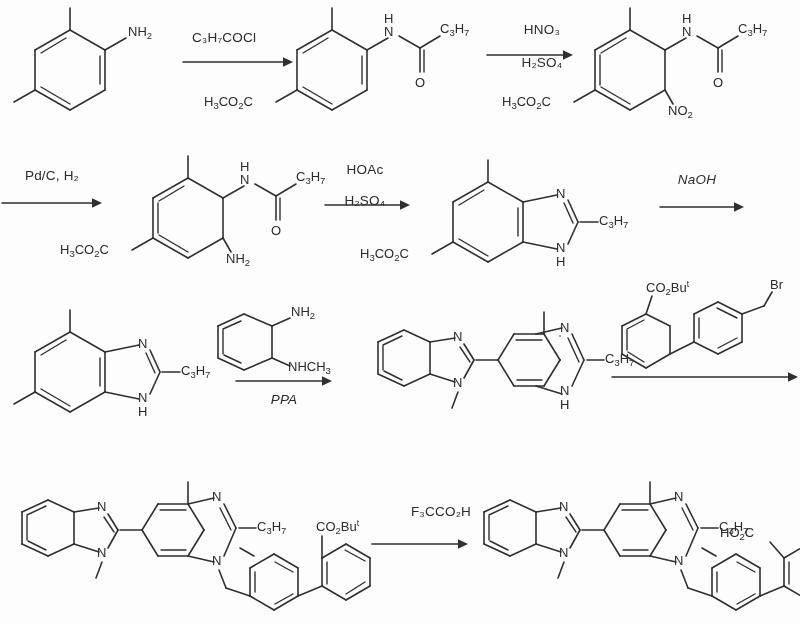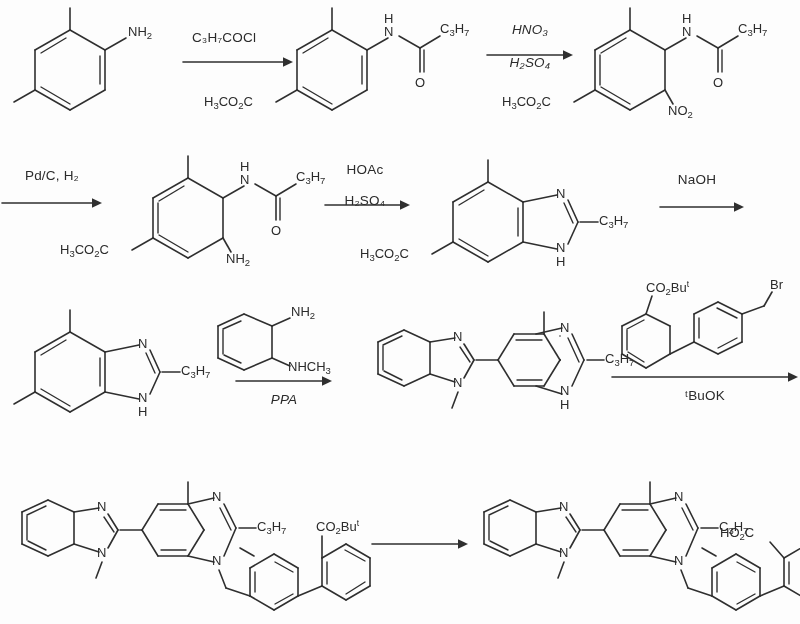--- a/index.html
+++ b/index.html
@@ -107,21 +107,21 @@
     <text class="atom" x="153" y="84">O</text>
 
     <path class="bond" d="M158,48 L178,36"></path>
     <text class="atom" x="178" y="30">C<tspan class="sub" dy="3">3</tspan><tspan dy="-3">H</tspan><tspan class="sub" dy="3">7</tspan></text>
 
     <path class="bond" d="M35,90 L14,102"></path>
     <text class="atom" x="-58" y="103">H<tspan class="sub" dy="3">3</tspan><tspan dy="-3">CO</tspan><tspan class="sub" dy="3">2</tspan><tspan dy="-3">C</tspan></text>
   </svg>
 </div>
 
-<div class="reagent" style="left:482px;top:22px;width:96px;font-style:italic;">
+<div class="reagent" style="left:494px;top:22px;width:96px;">
   <div class="rg-top">HNO₃</div>
   <div style="height:14px"></div>
   <div class="rg-bot">H₂SO₄</div>
 </div>
 <div class="arrow-wrap" style="left:487px;top:48px;">
   <svg width="86" height="14" viewBox="0 0 86 14">
     <path class="bond" d="M0,7 L76,7"></path>
     <path d="M76,2.2 L86,7 L76,11.8 Z" fill="#2f2f2f"></path>
   </svg>
 </div>
@@ -246,21 +246,21 @@
     <text class="atom" x="138" y="113">H</text>
 
     <path class="bond" d="M162,72 L180,72"></path>
     <text class="atom" x="181" y="72">C<tspan class="sub" dy="3">3</tspan><tspan dy="-3">H</tspan><tspan class="sub" dy="3">7</tspan></text>
 
     <path class="bond" d="M35,92 L14,104"></path>
     <text class="atom" x="-58" y="105">H<tspan class="sub" dy="3">3</tspan><tspan dy="-3">CO</tspan><tspan class="sub" dy="3">2</tspan><tspan dy="-3">C</tspan></text>
   </svg>
 </div>
 
-<div class="reagent" style="left:652px;top:172px;width:90px;">
+<div class="reagent" style="left:652px;top:172px;width:90px;font-style:italic;">
   <div class="rg-top">NaOH</div>
 </div>
 <div class="arrow-wrap" style="left:660px;top:200px;">
   <svg width="84" height="14" viewBox="0 0 84 14">
     <path class="bond" d="M0,7 L74,7"></path>
     <path d="M74,2.2 L84,7 L74,11.8 Z" fill="#2f2f2f"></path>
   </svg>
 </div>
 
 <div class="node" style="left:0px;top:300px;">
@@ -440,23 +440,20 @@
     <text class="atom" x="158" y="0">Br</text>
   </svg>
 </div>
 
 <div class="arrow-wrap" style="left:612px;top:370px;">
   <svg width="186" height="14" viewBox="0 0 186 14">
     <path class="bond" d="M0,7 L176,7"></path>
     <path d="M176,2.2 L186,7 L176,11.8 Z" fill="#2f2f2f"></path>
   </svg>
 </div>
-<div class="reagent" style="left:612px;top:386px;width:186px;">
-  <div class="rg-bot">ᵗBuOK</div>
-</div>
 
 <div class="node" style="left:0px;top:470px;">
   <svg width="360" height="154" viewBox="0 0 360 154">
 
     <g class="bond">
       <path d="M22,42 L48,30"></path>
       <path d="M22,42 L22,74"></path>
       <path d="M22,74 L48,86"></path>
       <path d="M48,86 L74,74"></path>
       <path d="M74,74 L74,42"></path>
@@ -541,20 +538,23 @@
       <path d="M105,24 L105,2"></path>
       <path d="M123,-10 L143,1"></path>
       <path d="M143,22 L124,34"></path>
     </g>
 
     <path class="bond" d="M100,-2 L100,-24"></path>
     <text class="atom" x="94" y="-32">CO<tspan class="sub" dy="3">2</tspan><tspan dy="-3">Bu</tspan><tspan class="sup" dy="-4">t</tspan></text>
   </svg>
 </div>
 
+<div class="reagent" style="left:366px;top:504px;width:150px;">
+  <div class="rg-top">F₃CCO₂H</div>
+</div>
 <div class="arrow-wrap" style="left:372px;top:537px;">
   <svg width="96" height="14" viewBox="0 0 96 14">
     <path class="bond" d="M0,7 L86,7"></path>
     <path d="M86,2.2 L96,7 L86,11.8 Z" fill="#2f2f2f"></path>
   </svg>
 </div>
 
 <div class="node" style="left:462px;top:470px;">
   <svg width="360" height="154" viewBox="0 0 360 154">
     <g class="bond">

